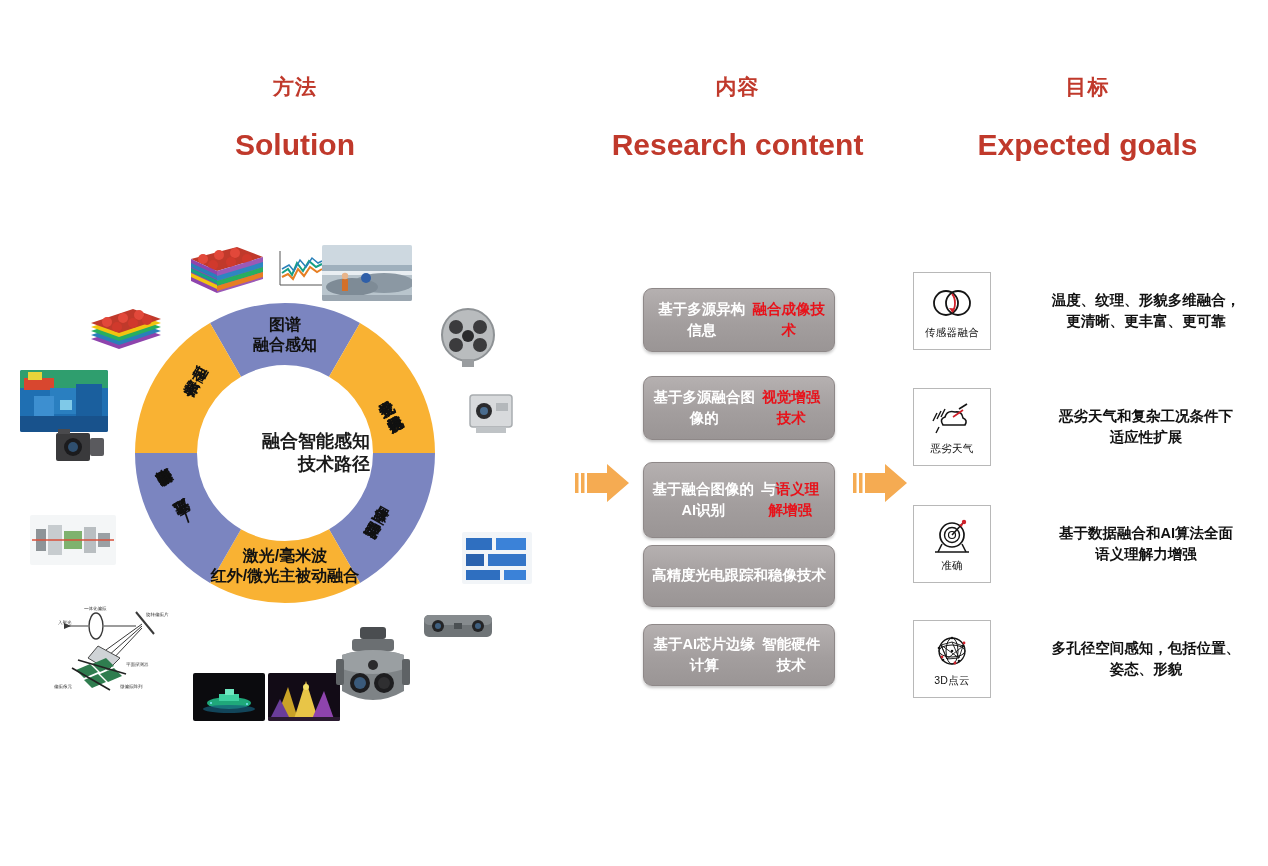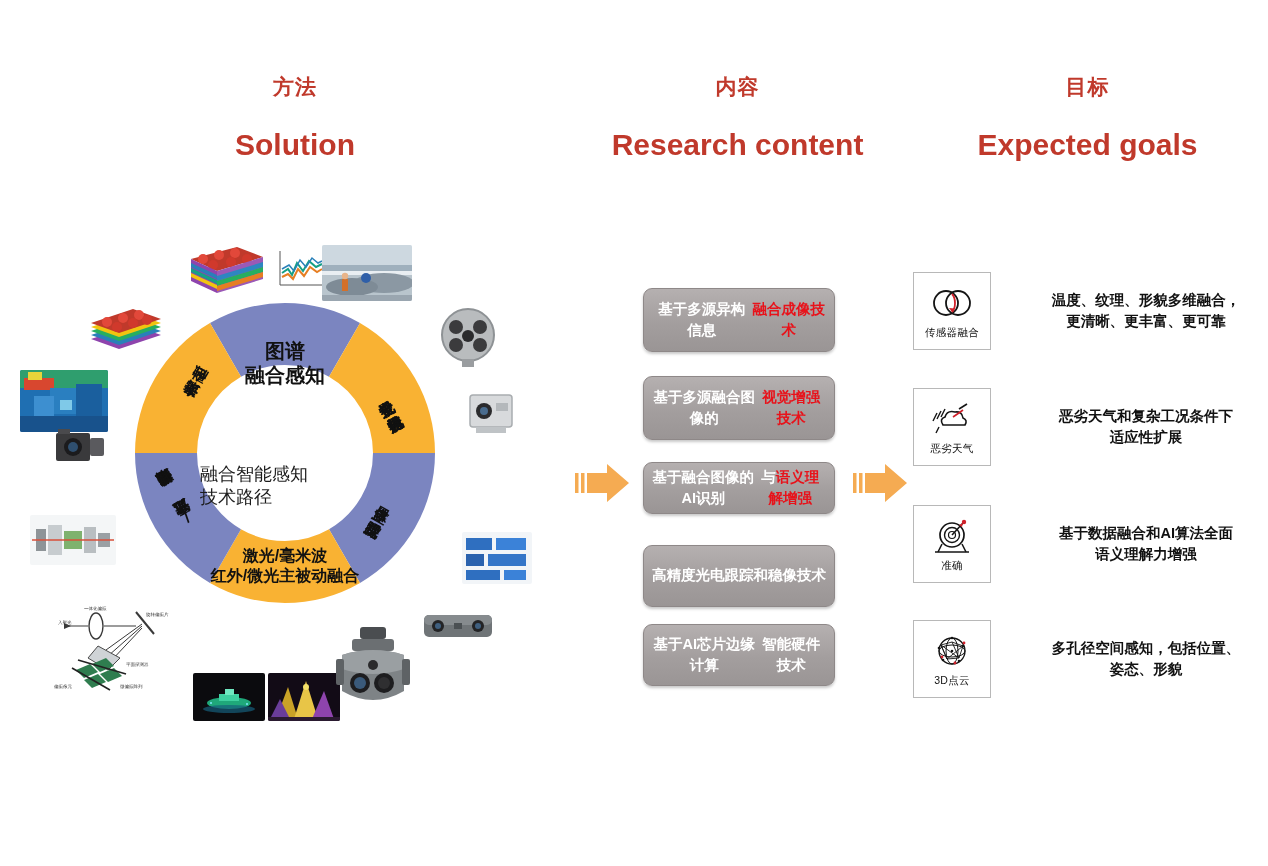--- a/index.html
+++ b/index.html
@@ -14,22 +14,22 @@
   
   .col-head{position:absolute;text-align:center;color:#c0392b;font-weight:bold;line-height:1.18;}
   .col-head .zh{font-size:21px;letter-spacing:1px;display:block;}
   .col-head .en{font-size:30px;display:block;margin-top:27px;}
 
   
   .donut-wrap{position:absolute;left:135px;top:303px;width:300px;height:300px;}
   .donut-svg{position:absolute;left:0;top:0;width:300px;height:300px;}
   .donut-hub{
     position:absolute;left:50%;top:50%;transform:translate(-50%,-50%);
-    width:170px;text-align:left;color:#1b1b1b;font-weight:normal;
-    font-size:18px;line-height:1.3;margin-top:33px;
+    width:170px;text-align:right;color:#1b1b1b;font-weight:bold;
+    font-size:18px;line-height:1.3;
   }
   .seg-label{
     position:absolute;color:#111;font-weight:bold;text-align:center;
     line-height:1.22;white-space:nowrap;
   }
 
   
   .thumb{position:absolute;border-radius:2px;overflow:hidden;}
   .thumb-inner{width:100%;height:100%;}
 
@@ -308,21 +308,21 @@
 
       <path d="M 300 150 A 150 150 0 0 1 225 279.9 L 194 226.2 A 88 88 0 0 0 238 150 Z" fill="#7b85c0"></path>
 
       <path d="M 225 279.9 A 150 150 0 0 1 75 279.9 L 106 226.2 A 88 88 0 0 0 194 226.2 Z" fill="#f9b233"></path>
 
       <path d="M 75 279.9 A 150 150 0 0 1 0 150 L 62 150 A 88 88 0 0 0 106 226.2 Z" fill="#7b85c0"></path>
 
       <path d="M 0 150 A 150 150 0 0 1 75 20.1 L 106 73.8 A 88 88 0 0 0 62 150 Z" fill="#f9b233"></path>
     </svg>
 
-    <div class="seg-label" style="left:90px;top:36px;width:120px;font-size:20px;">
+    <div class="seg-label" style="left:90px;top:12px;width:120px;font-size:16px;">
       <span>图谱</span><br>
       <span>融合感知</span>
     </div>
 
     <div class="seg-label" style="left:222px;top:92px;width:34px;font-size:15px;white-space:normal;
                 writing-mode:vertical-rl;text-orientation:upright;transform:rotate(-30deg);transform-origin:50% 50%;">
       <span>全景视觉</span>
       <span>与超分辨视觉</span>
     </div>
 
@@ -378,21 +378,21 @@
     </div>
   </div>
 
   <div class="cbox" style="top:376px;height:64px;">
     <div>基于多源融合图像的</div>
     <div>
       <span class="hl">视觉增强技术</span>
     </div>
   </div>
 
-  <div class="cbox" style="top:462px;height:52px;">
+  <div class="cbox" style="top:462px;height:76px;">
     <div>基于融合图像的AI识别</div>
     <div>
       <span>与</span><span class="hl">语义理解增强</span>
     </div>
   </div>
 
   <div class="cbox" style="top:545px;height:62px;">
     <div>高精度光电跟踪和稳像</div>
     <div>技术</div>
   </div>

